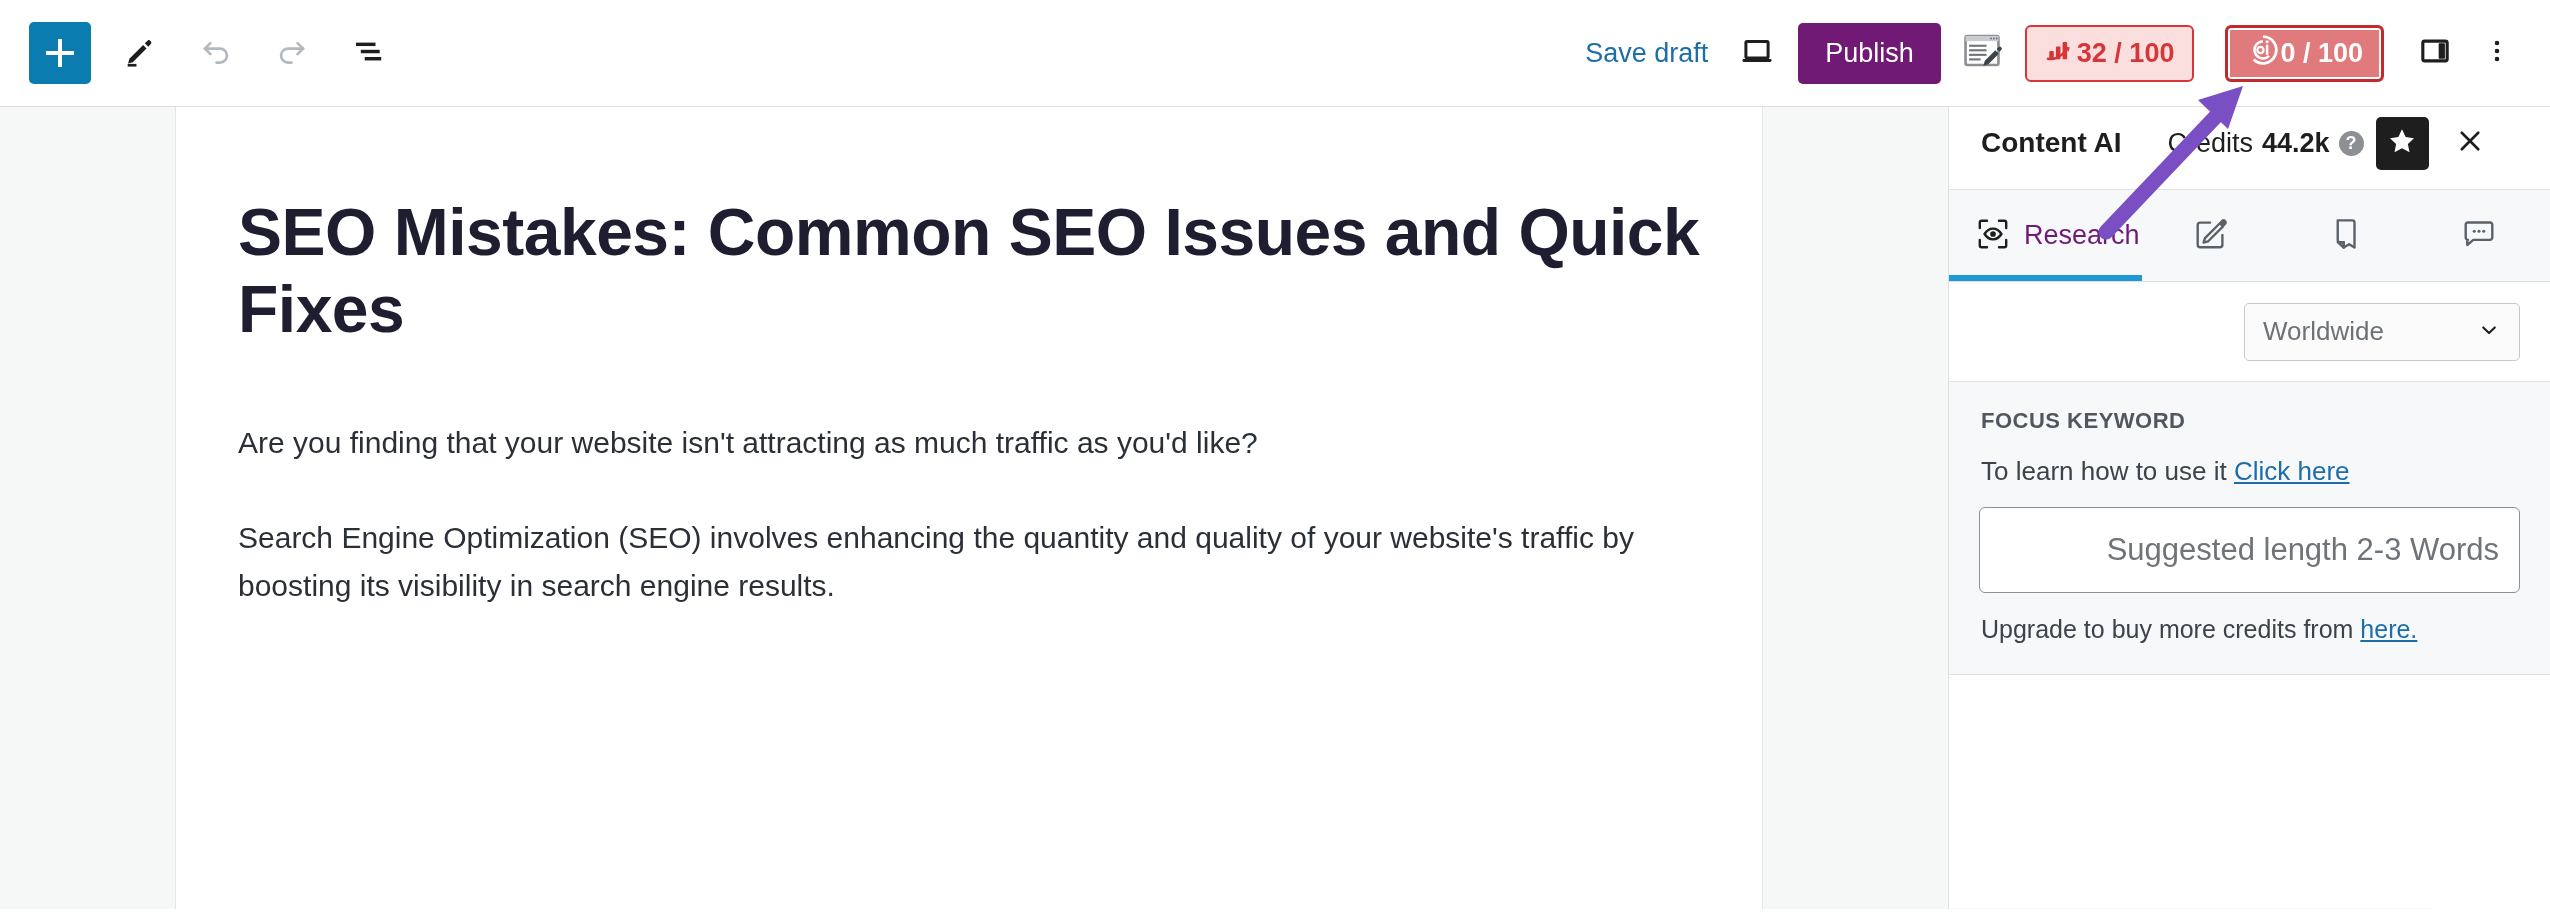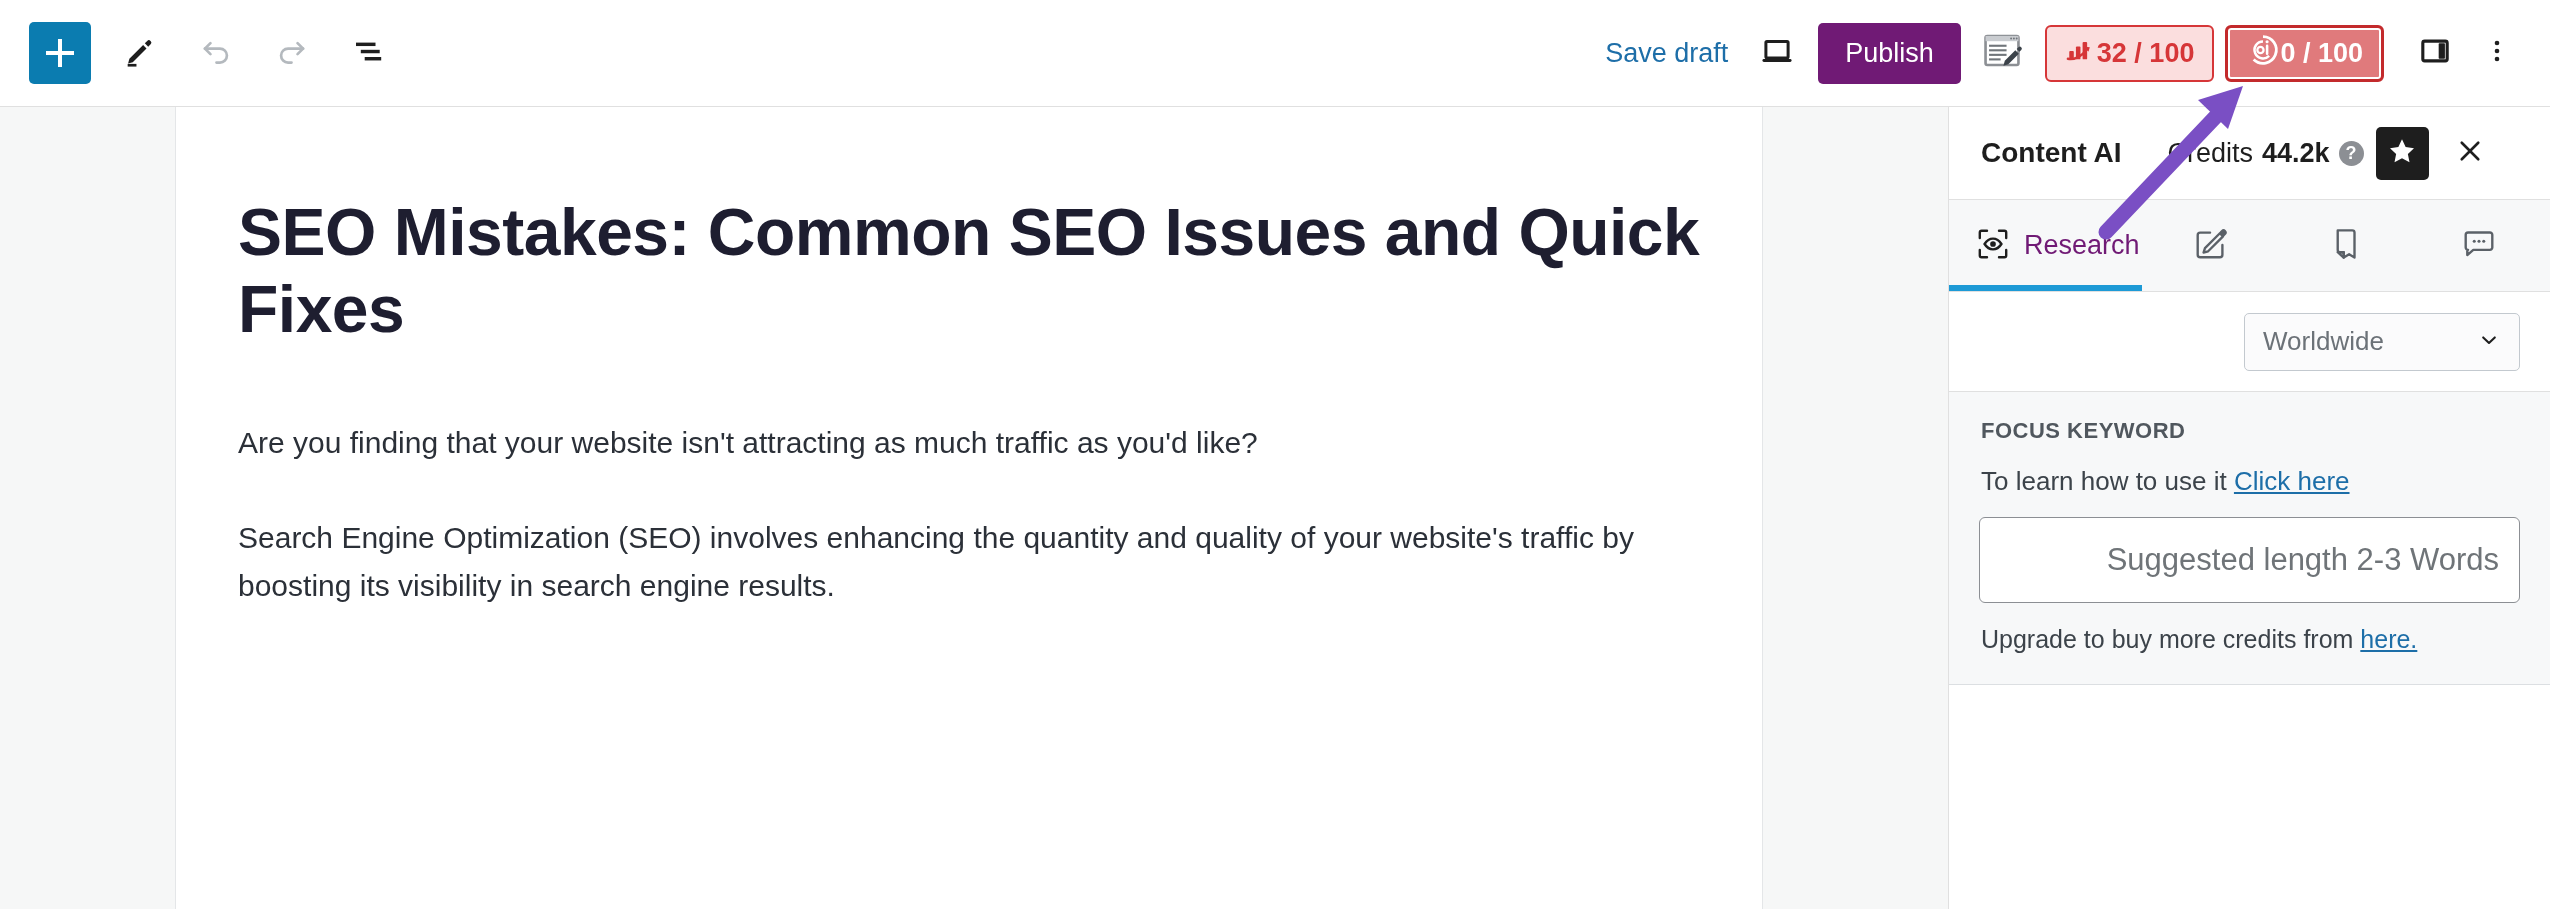--- a/index.html
+++ b/index.html
@@ -127,21 +127,21 @@
   .score-seo {
     background: #fbdede;
     border: 2px solid #d63638;
     color: #d63638;
     margin-left: 12px;
   }
   .score-ai {
     background: #e07a7c;
     border: 3px solid #c32a2c;
     color: #ffffff;
-    margin-left: 11px;
+    margin-left: 31px;
     box-shadow: inset 0 0 0 2px #ffffff;
   }
 
   
   .body-area {
     position: absolute;
     top: 98px; left: 0;
     width: 2432px;
     height: 811px;
     background: #f6f7f7;
@@ -191,21 +191,21 @@
     color: #2b3038;
     margin: 0;
     padding-top: 46px;
     font-family: "Liberation Sans", sans-serif;
   }
   .post-para.first { padding-top: 72px; }
 
   
   .ai-panel {
     position: absolute;
-    top: 107px;
+    top: 97px;
     left: 1949px;
     width: 601px;
     height: 811px;
     background: #ffffff;
     box-sizing: border-box;
     z-index: 20;
   }
   .panel-head {
     height: 93px;
     display: flex;

